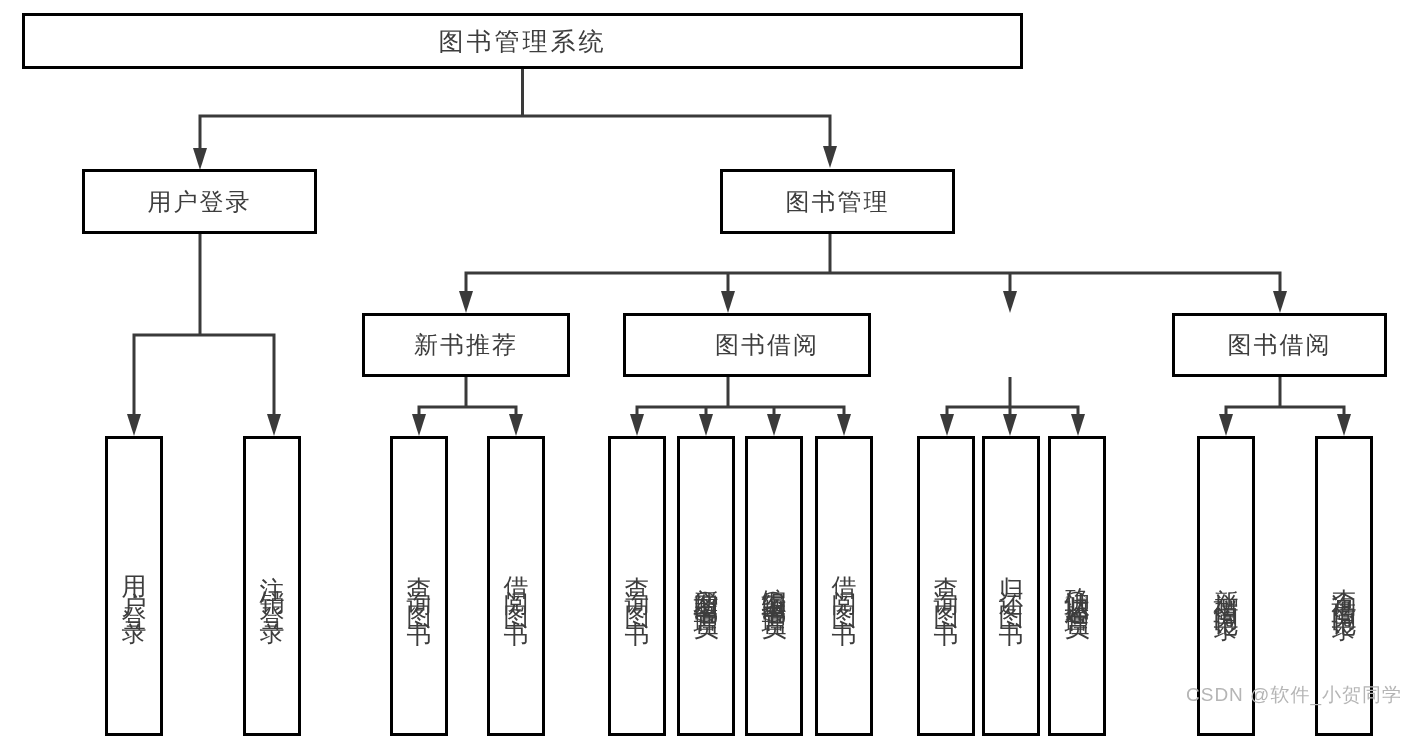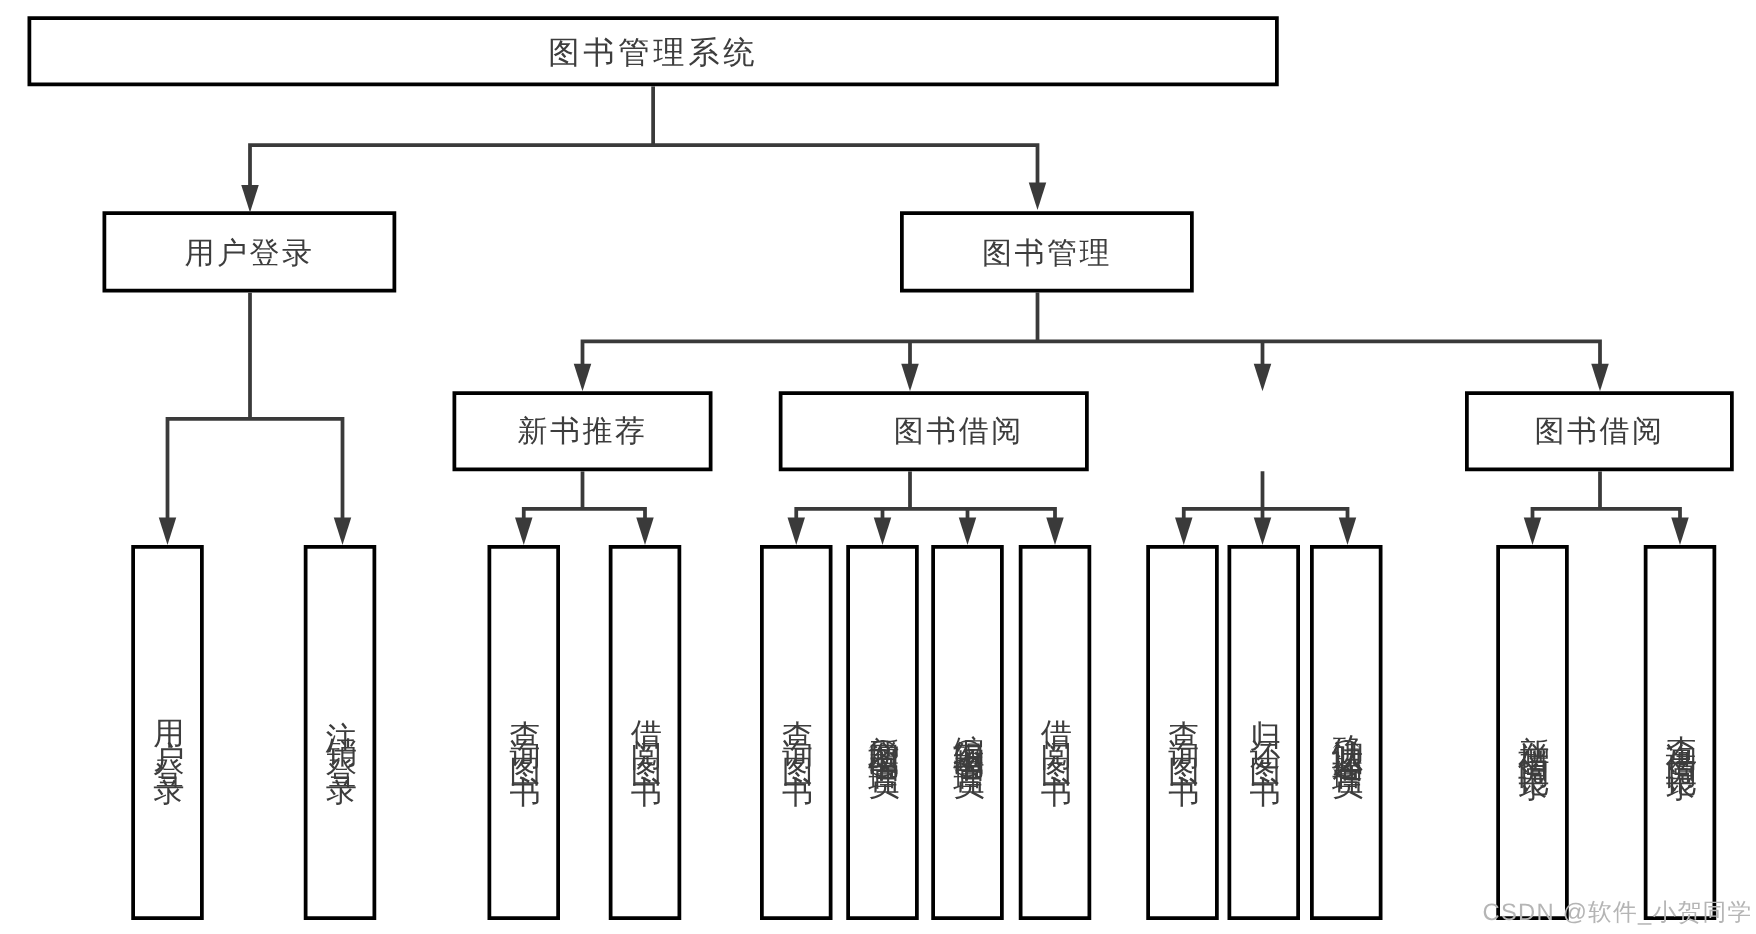--- a/index.html
+++ b/index.html
@@ -59,21 +59,21 @@
   }
   .leaf-label {
     writing-mode: vertical-rl;
     text-orientation: mixed;
     font-size: 25px;
     line-height: 1;
     white-space: nowrap;
   }
   .watermark {
     position: absolute;
-    left: 1186px; top: 717px;
+    left: 1186px; top: 682px;
     font-size: 19px;
     color: #b5b5b5;
     letter-spacing: 1px;
     white-space: nowrap;
   }
 </style>
 </head>
 <body>
 
 <div id="canvas">

